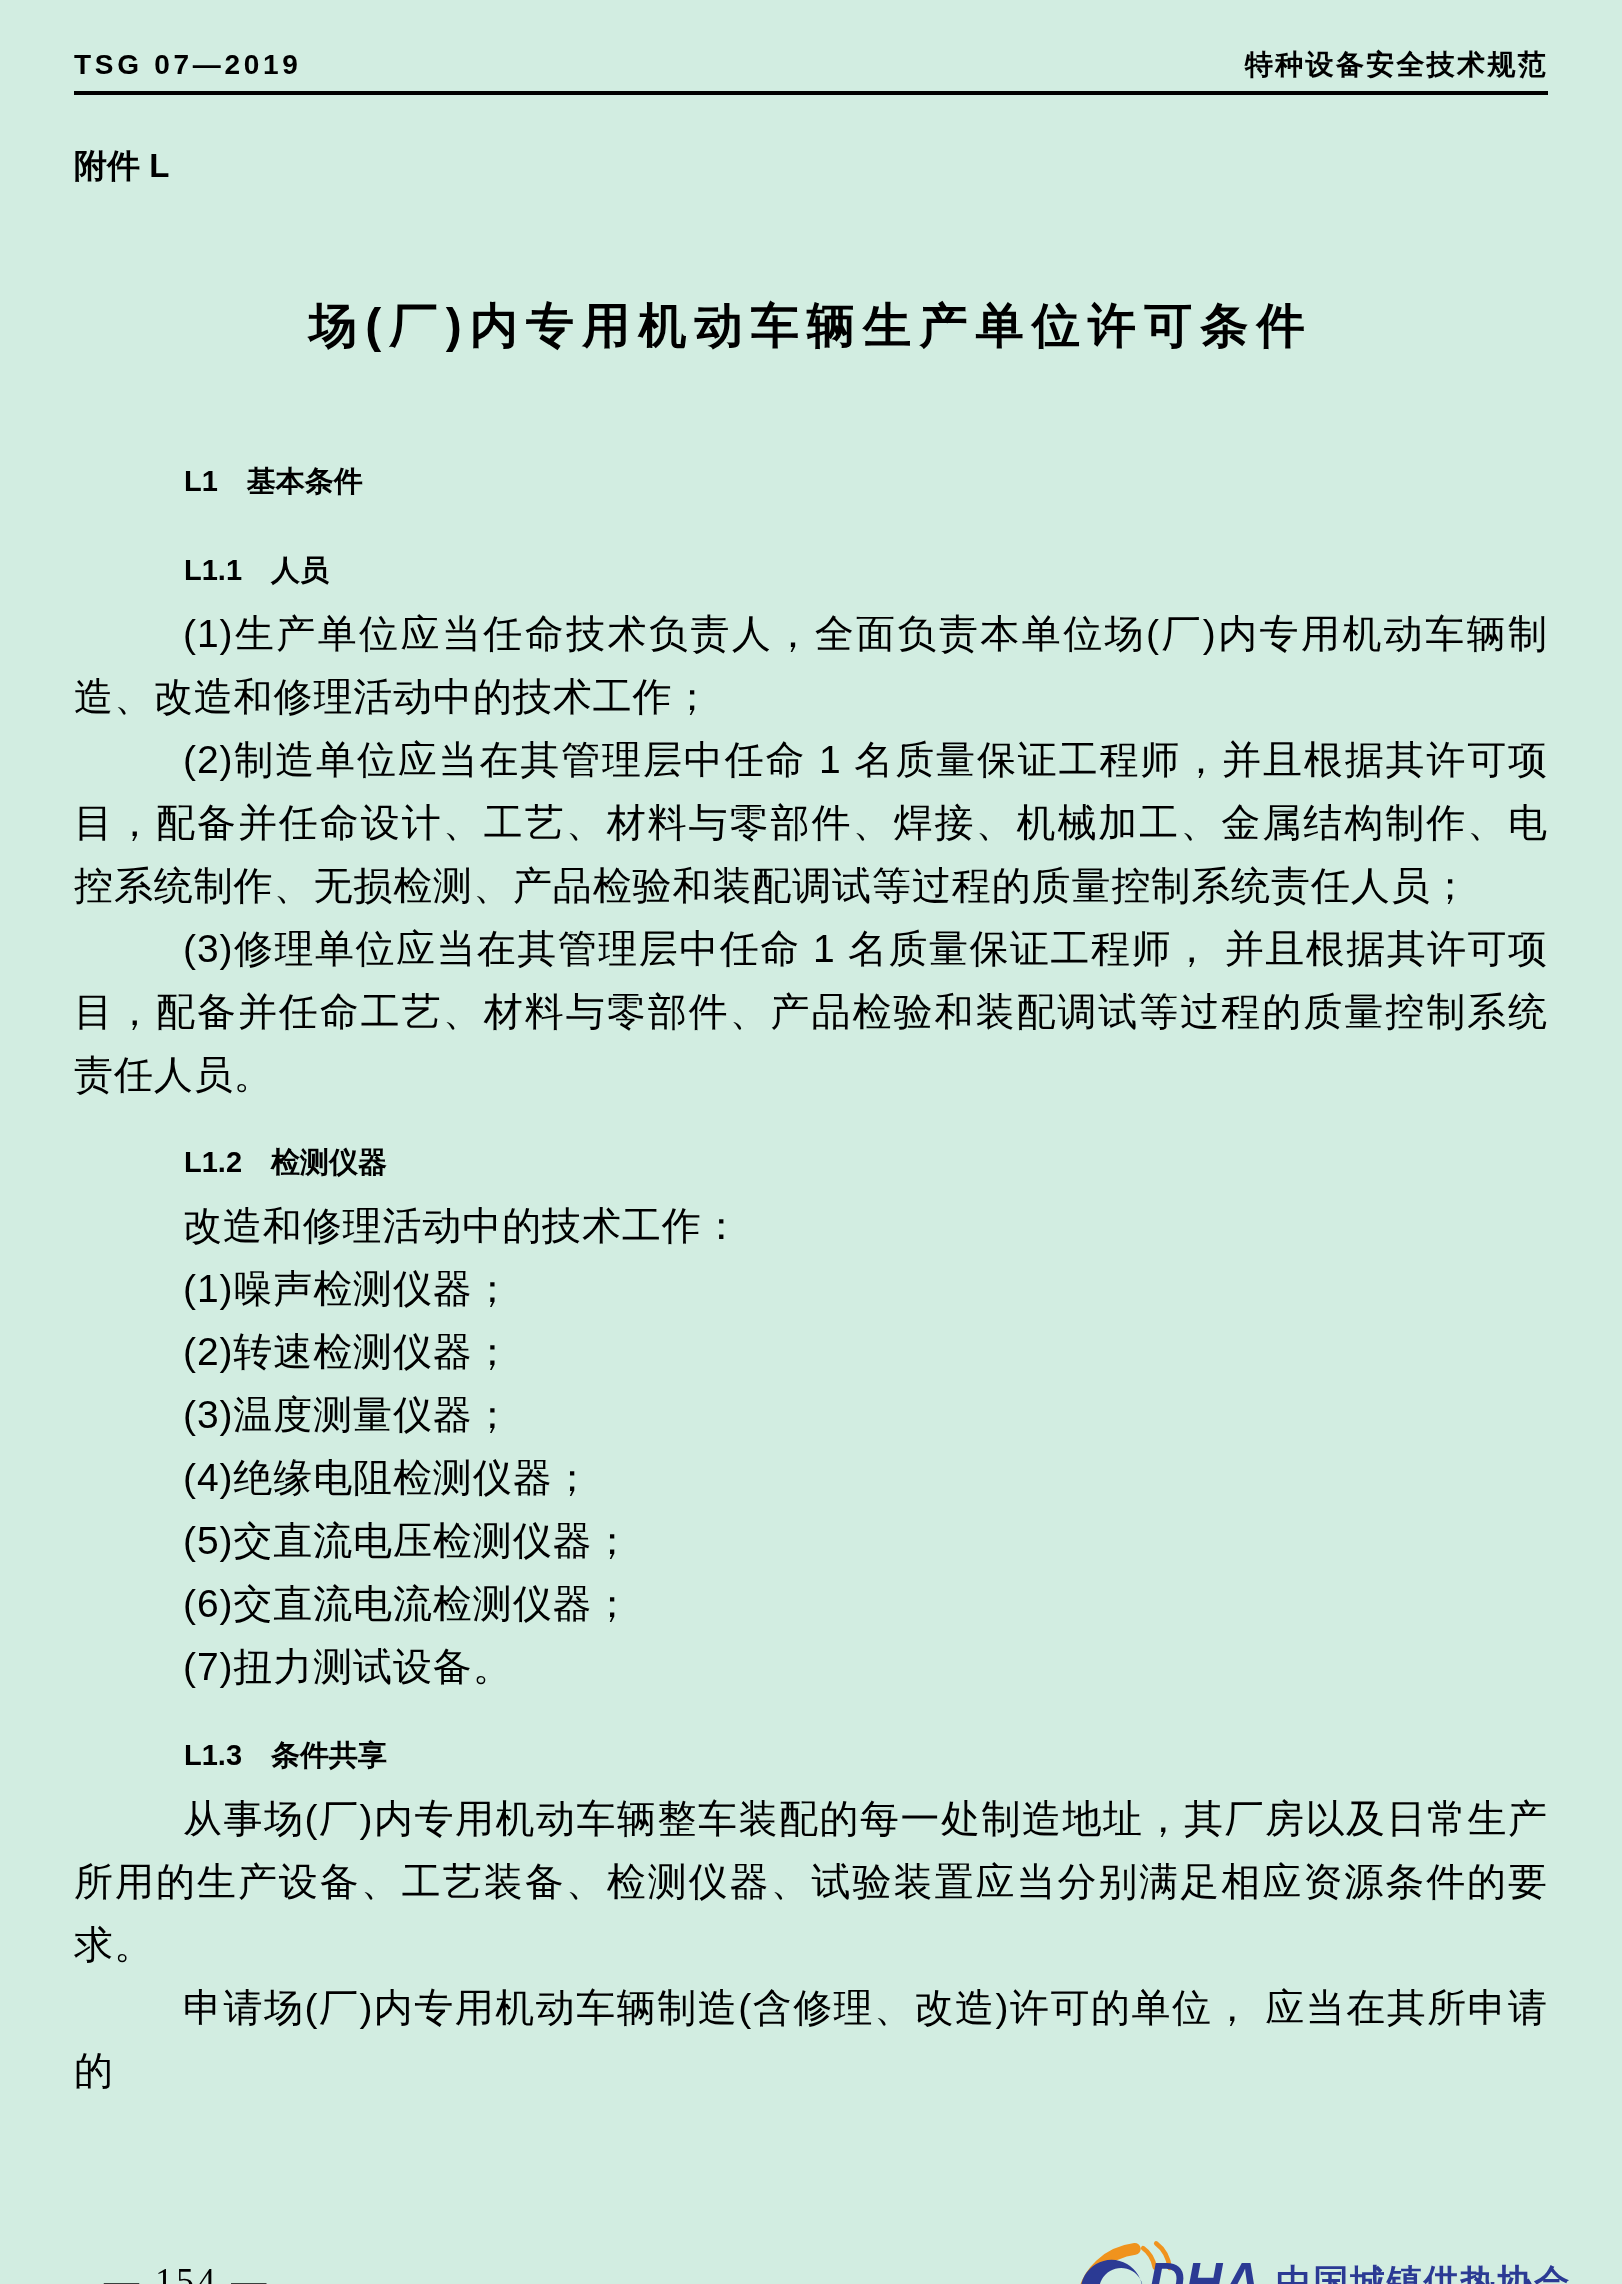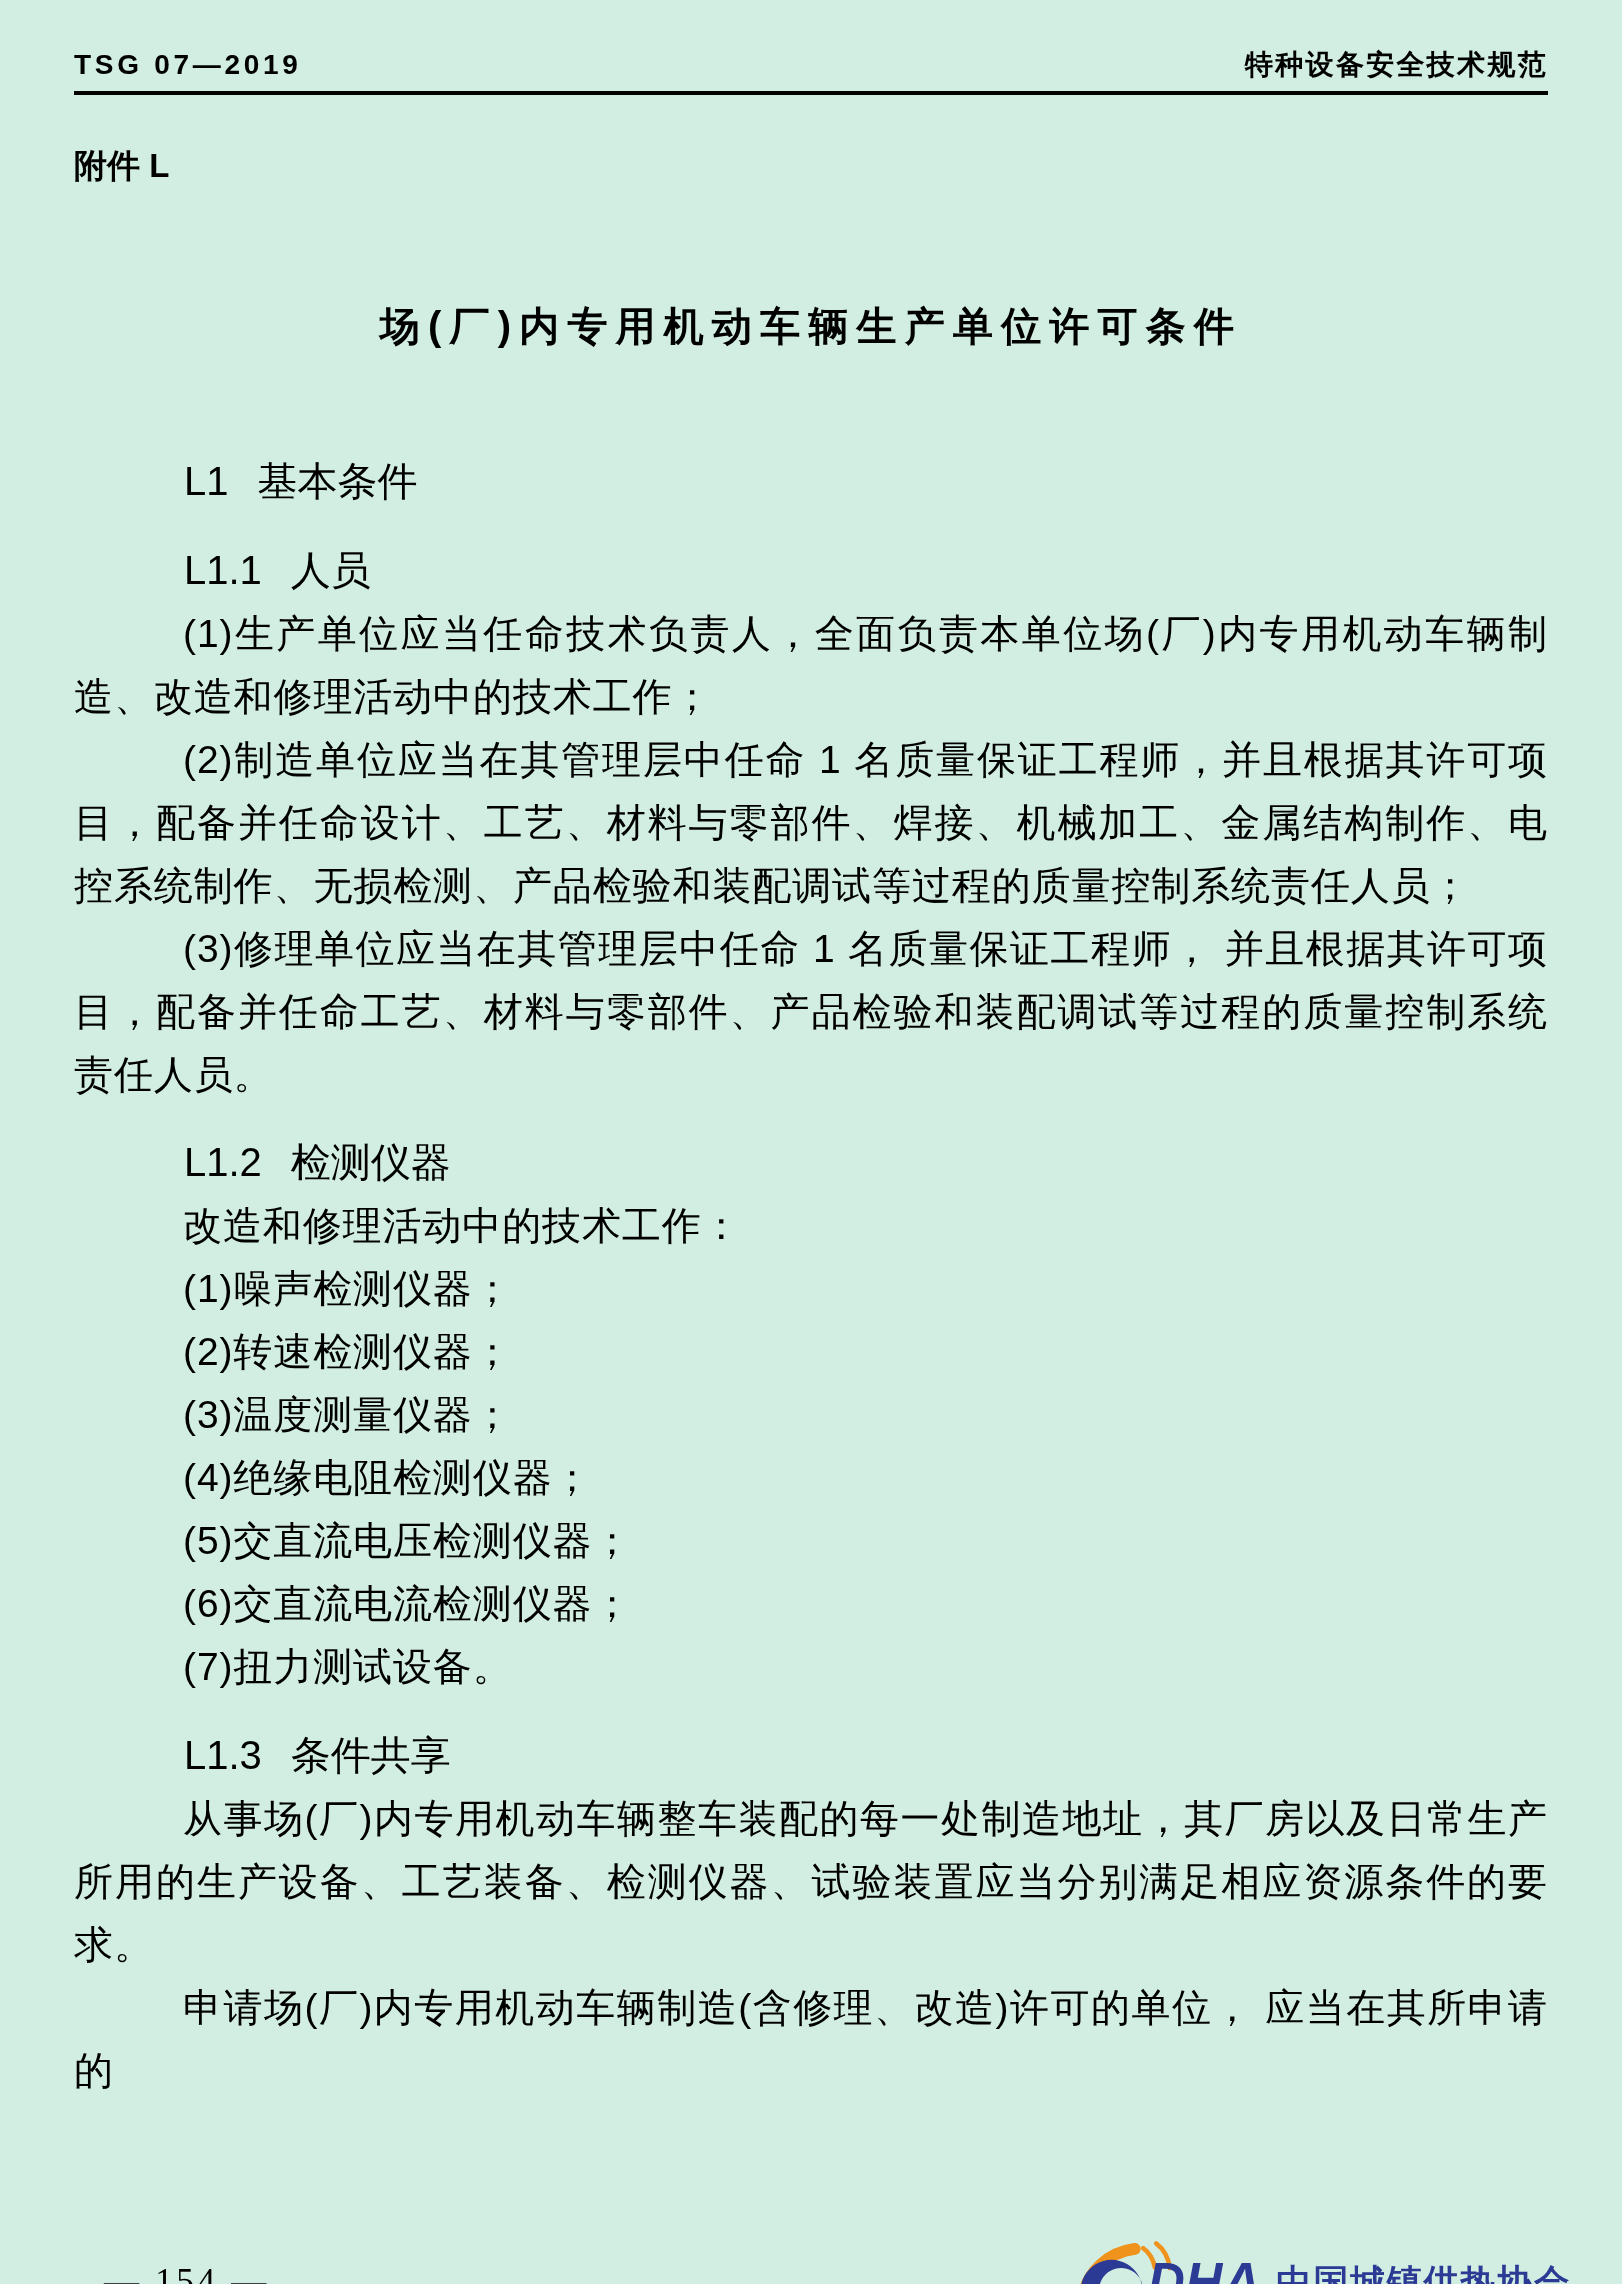--- a/index.html
+++ b/index.html
@@ -30,28 +30,28 @@
   .content{padding:0 74px;}
   .attachment{
     margin-top:39px;
     font-family:"Liberation Sans", sans-serif;
     font-weight:bold;font-size:33px;line-height:63px;
   }
   .doc-title{
     margin:90px 0 0 0;
     text-align:center;
     font-family:"Liberation Sans", sans-serif;
-    font-weight:bold;font-size:40px;line-height:78px;
+    font-weight:bold;font-size:48px;line-height:78px;
     letter-spacing:8.2px;
   }
   .sec-h{
     margin:25.6px 0 0 0;
     padding-left:110px;
     font-family:"Liberation Sans", sans-serif;
-    font-weight:normal;font-size:40px;line-height:63px;
+    font-weight:bold;font-size:29px;line-height:63px;
   }
   .sec-h.first{margin-top:85px;}
   .sec-num{margin-right:29px;}
   .para{
     margin:0;
     font-size:39px;line-height:63px;letter-spacing:0.9px;
     text-align:justify;
     text-indent:109px;
     font-family:Liberation Sans, sans-serif;
   }

